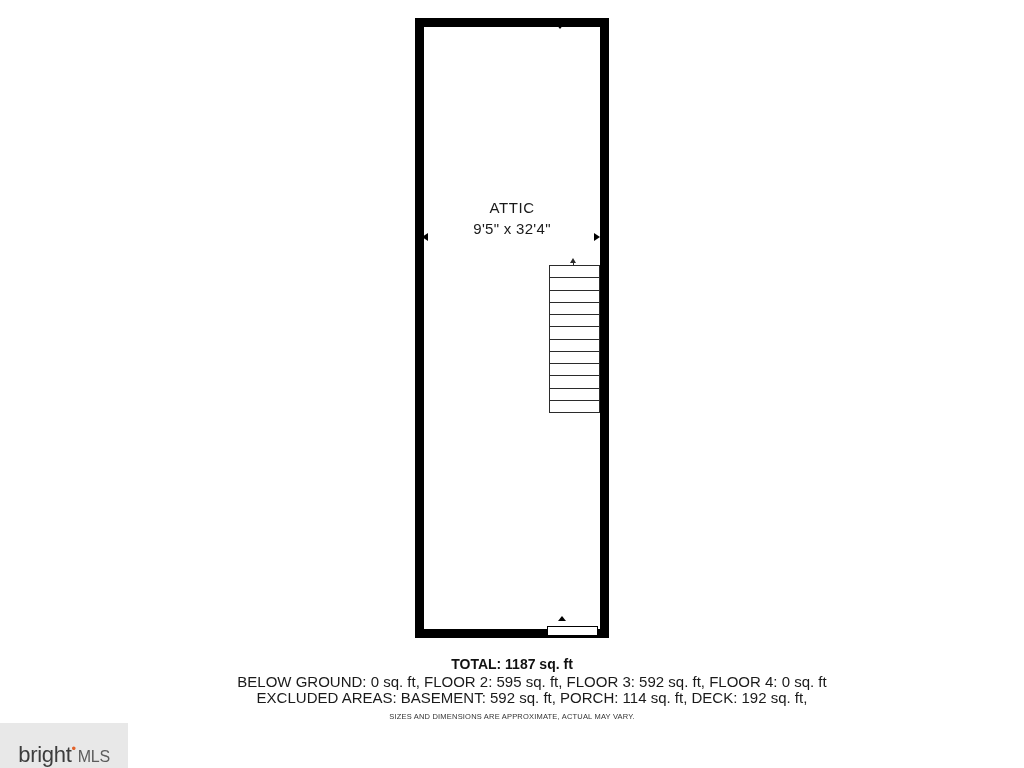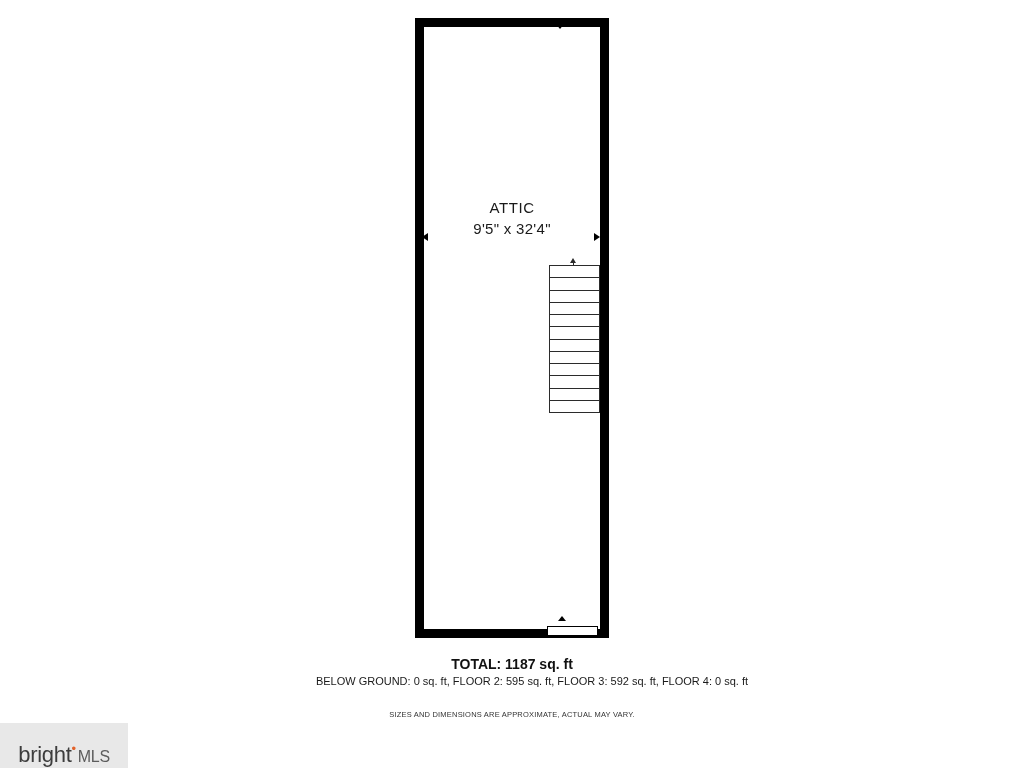--- a/index.html
+++ b/index.html
@@ -164,27 +164,27 @@
     text-align: center;
     color: #111111;
   }
   .summary-total {
     font-size: 14px;
     font-weight: bold;
     line-height: 18px;
     margin-bottom: 1px;
   }
   .summary-line {
-    font-size: 11px;
+    font-size: 15px;
     line-height: 15.5px;
     color: #1a1a1a;
     margin-left: 40px;
   }
   .summary-disclaimer {
-    margin-top: 20px;
+    margin-top: 7px;
     font-size: 7.5px;
     letter-spacing: 0.2px;
     color: #333333;
   }
 
   
   #watermark {
     position: absolute;
     left: 0;
     top: 723px;
@@ -254,20 +254,21 @@
     </div>
   </div>
 
   <div class="wall-arrow-bottom"></div>
   <div class="wall-opening-bottom"></div>
 </div>
 
 <div id="summary">
   <div class="summary-total">TOTAL: 1187 sq. ft</div>
   <div class="summary-line">BELOW GROUND: 0 sq. ft, FLOOR 2: 595 sq. ft, FLOOR 3: 592 sq. ft, FLOOR 4: 0 sq. ft</div>
+  <div class="summary-line">EXCLUDED AREAS: BASEMENT: 592 sq. ft, PORCH: 114 sq. ft, DECK: 192 sq. ft,</div>
   <div class="summary-disclaimer">SIZES AND DIMENSIONS ARE APPROXIMATE, ACTUAL MAY VARY.</div>
 </div>
 
 <div id="watermark">
   <div class="wm-inner">
     <span class="wm-bright">bright</span>
     <span class="wm-dot">•</span>
     <span class="wm-mls">MLS</span>
   </div>
 </div>

